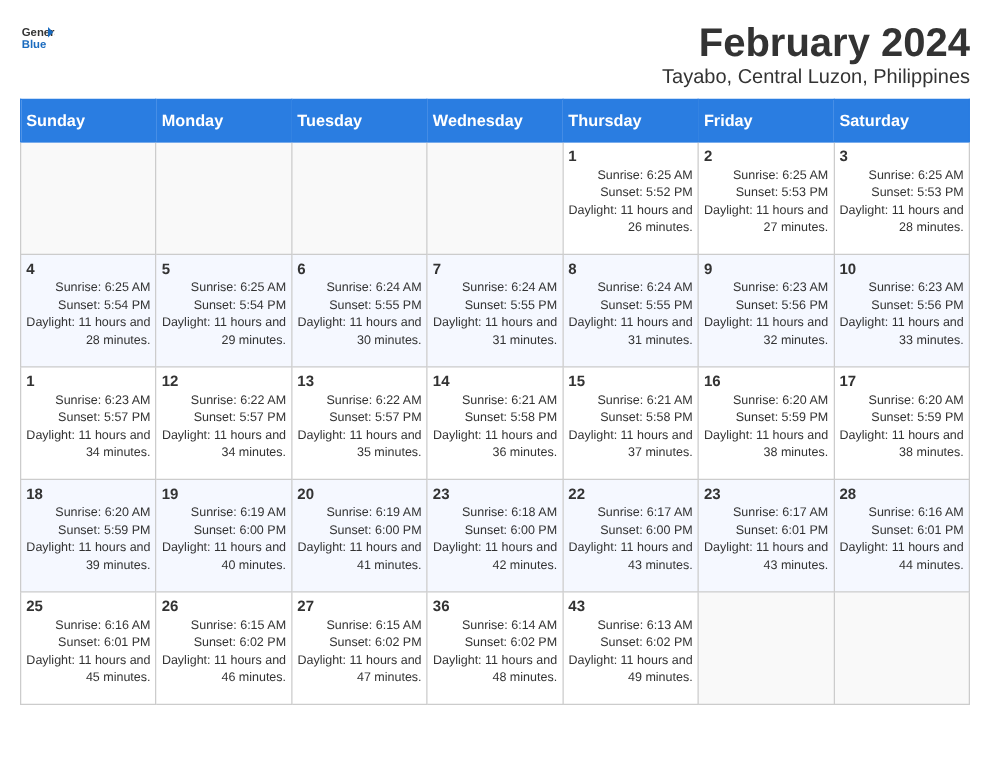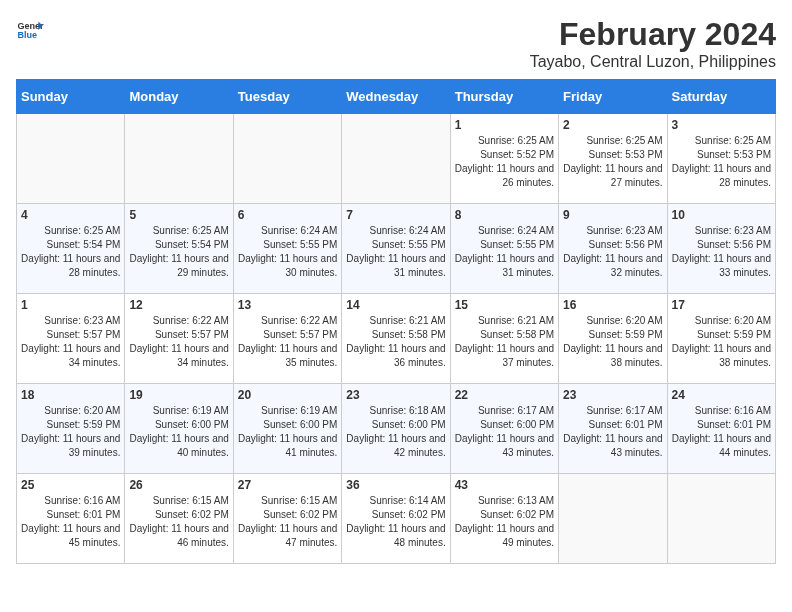--- a/index.html
+++ b/index.html
@@ -210,21 +210,21 @@
         </td>
         <td>
           <div class="day-number">22</div>
           <div class="cell-content">Sunrise: 6:17 AM<br>Sunset: 6:00 PM<br>Daylight: 11 hours and 43 minutes.</div>
         </td>
         <td>
           <div class="day-number">23</div>
           <div class="cell-content">Sunrise: 6:17 AM<br>Sunset: 6:01 PM<br>Daylight: 11 hours and 43 minutes.</div>
         </td>
         <td>
-          <div class="day-number">24</div>
+          <div class="day-number">28</div>
           <div class="cell-content">Sunrise: 6:16 AM<br>Sunset: 6:01 PM<br>Daylight: 11 hours and 44 minutes.</div>
         </td>
       </tr>
       <tr>
         <td>
           <div class="day-number">25</div>
           <div class="cell-content">Sunrise: 6:16 AM<br>Sunset: 6:01 PM<br>Daylight: 11 hours and 45 minutes.</div>
         </td>
         <td>
           <div class="day-number">26</div>

